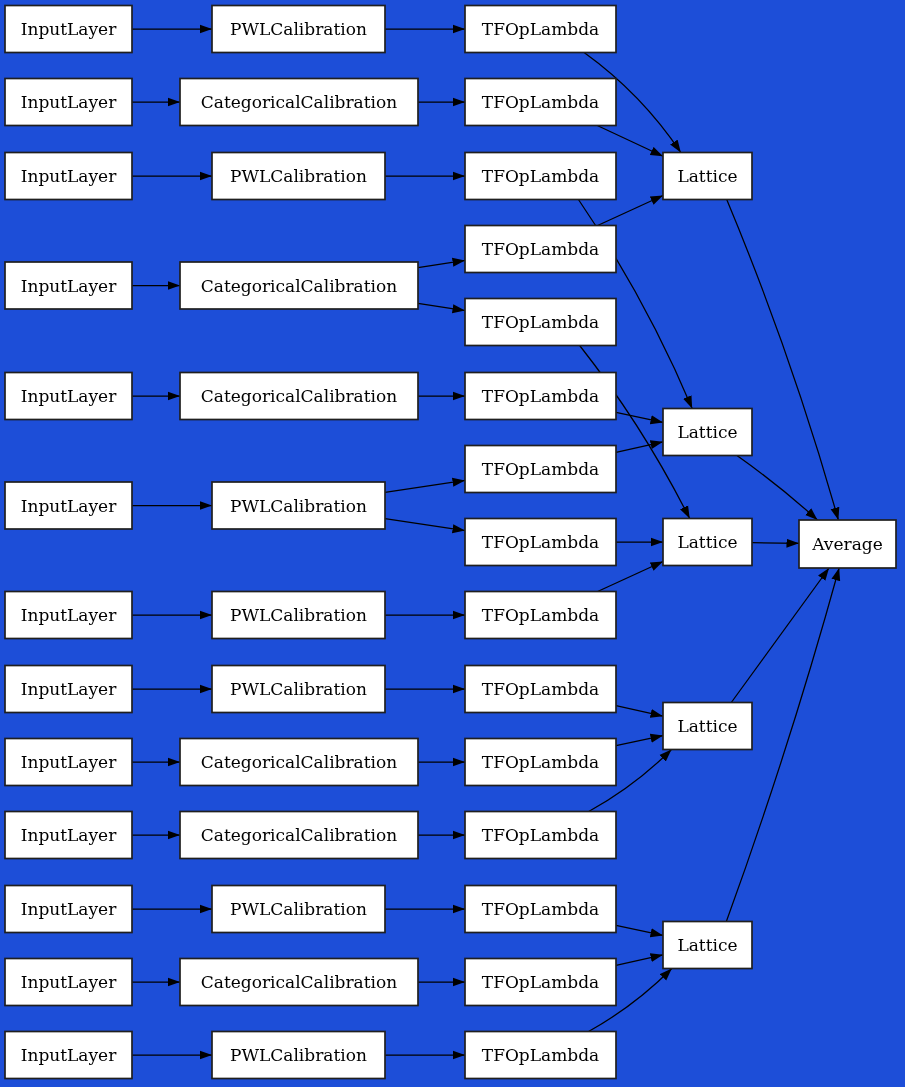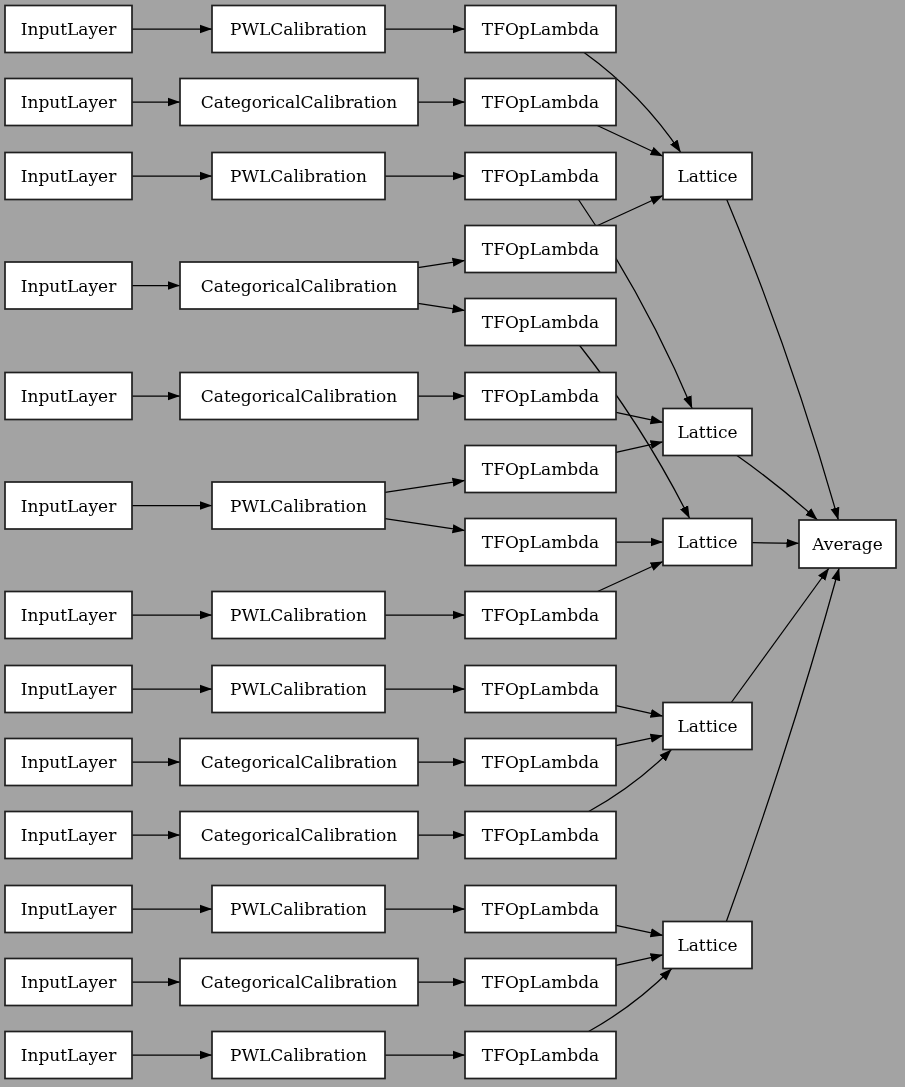--- a/index.html
+++ b/index.html
@@ -4,21 +4,21 @@
 <style>
   html, body {
     margin: 0;
     padding: 0;
     background: #ffffff;
   }
   .canvas-wrap {
     position: relative;
     width: 905px;
     height: 1087px;
-    background: #a3a3a3;
+    background: #1d4ed8;
     overflow: hidden;
     text-align: right;
   }
   svg text {
     font-family: "DejaVu Serif", "Liberation Serif", serif;
     font-size: 17px;
     fill: #000000;
   }
   svg rect.node {
     fill: #ffffff;

